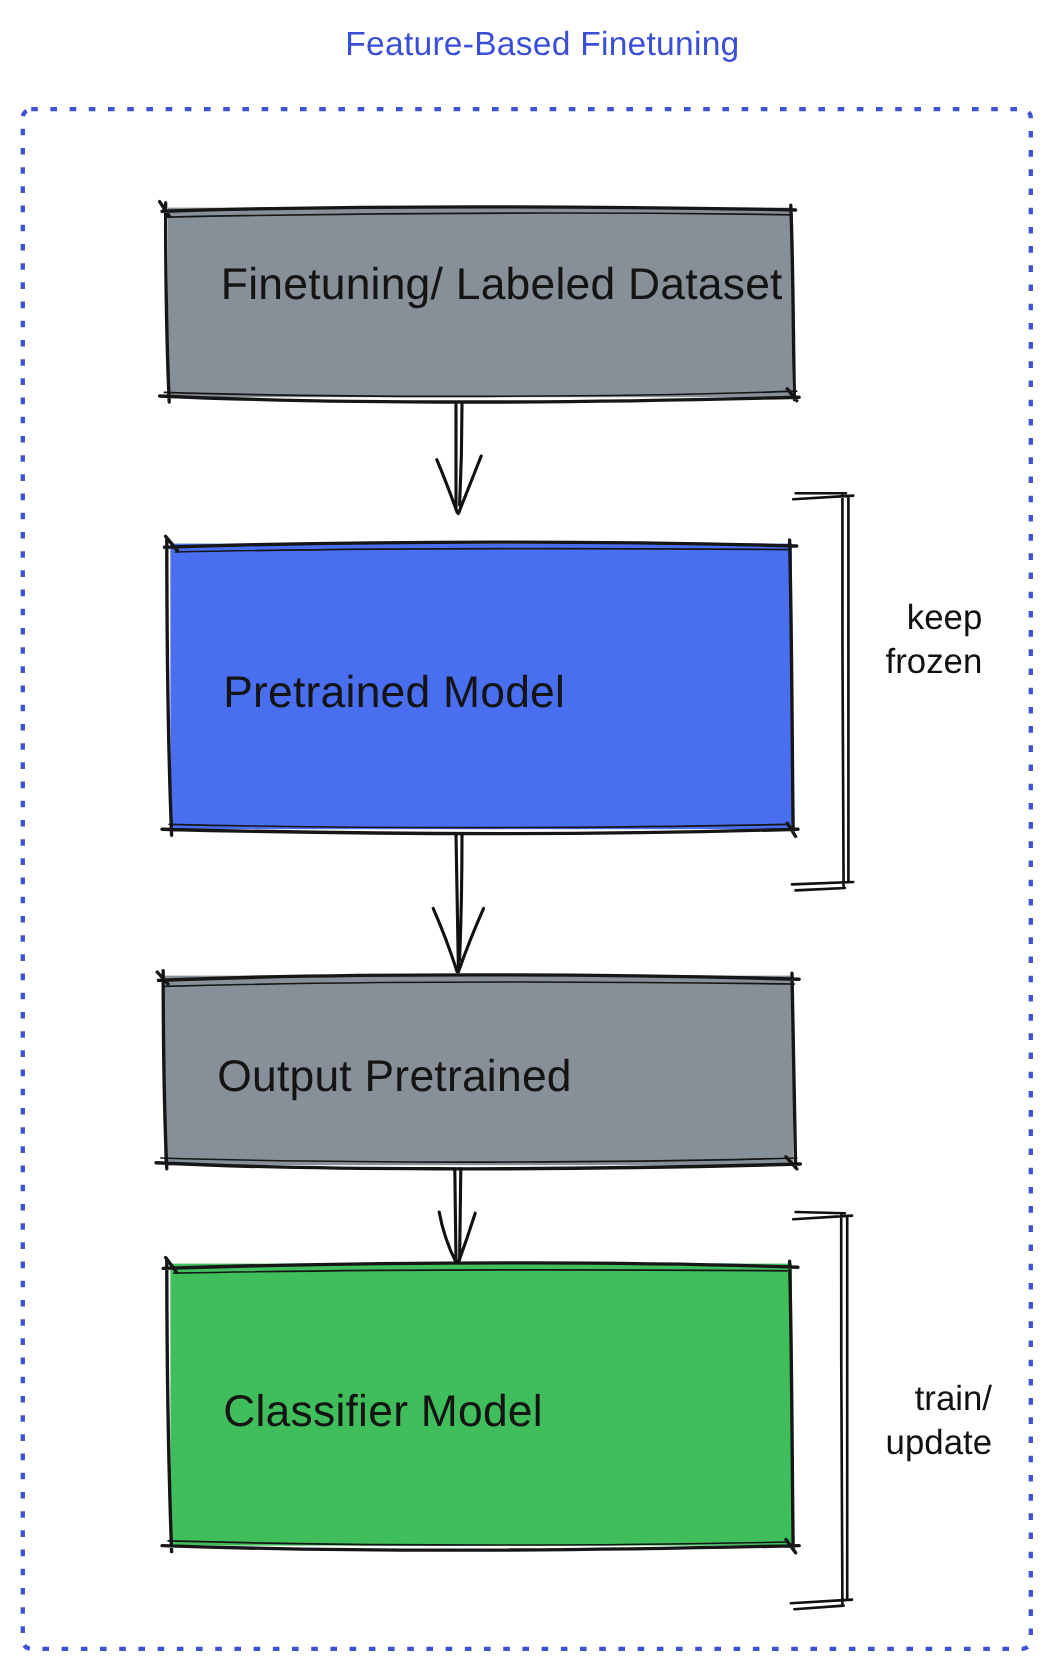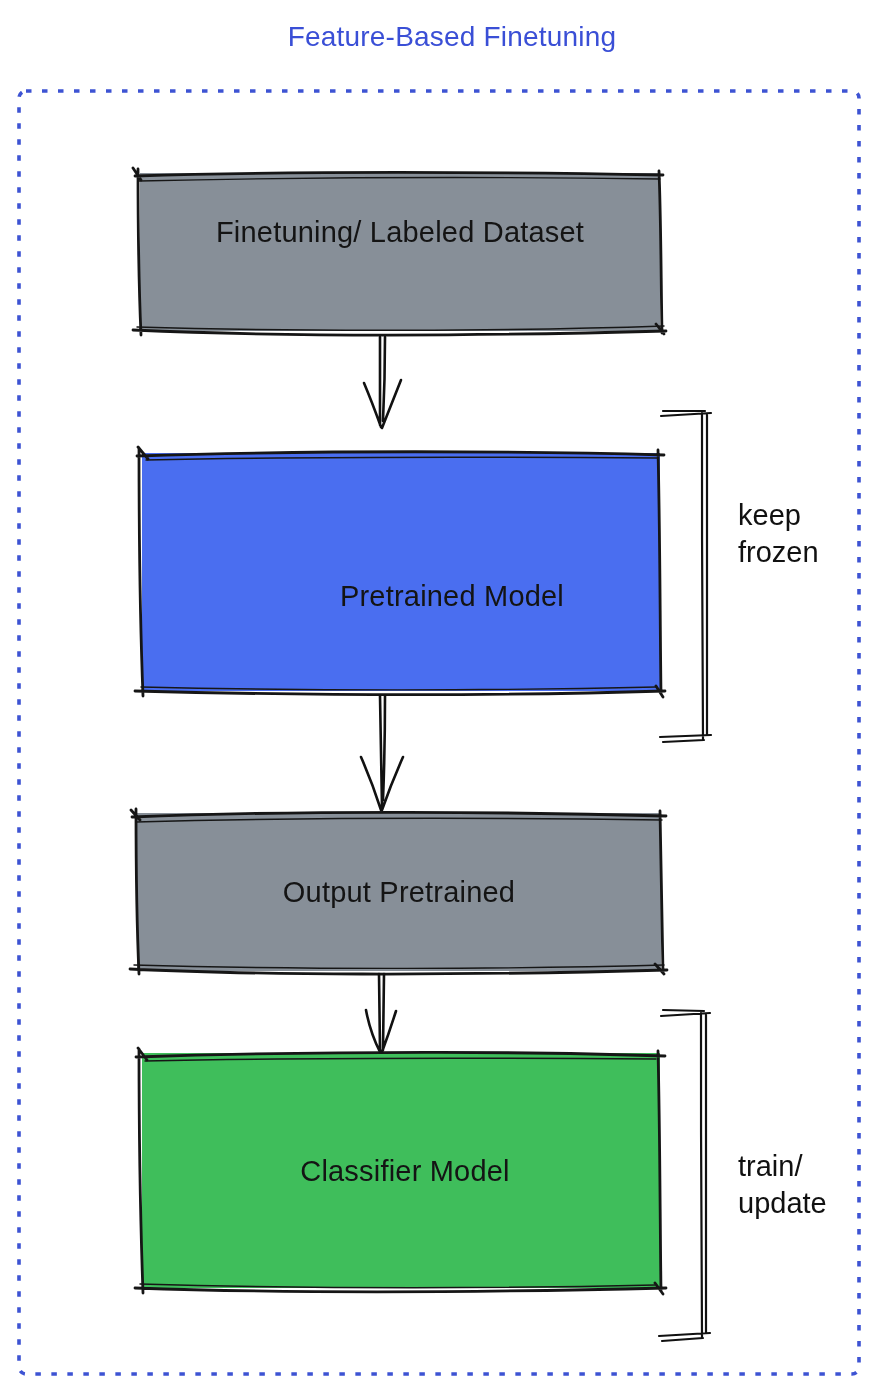--- a/index.html
+++ b/index.html
@@ -21,36 +21,36 @@
     left: 0; top: 21px;
     width: 880px;
     text-align: center;
     font-size: 28px;
     color: #3A4FD6;
     letter-spacing: 0.2px;
     padding-left: 12px;
   }
   .node-label {
     position: absolute;
-    text-align: center;
-    font-size: 29px;
+    font-size: 37px;
     color: #141414;
     letter-spacing: 0.2px;
+    margin-left: 44px;
   }
   .label-dataset     { left: 140px; top: 216px;  width: 520px; }
-  .label-pretrained  { left: 142px; top: 580px;  width: 620px; }
+  .label-pretrained  { left: 142px; top: 556px;  width: 620px; }
   .label-embeddings  { left: 137px; top: 876px;  width: 524px; }
-  .label-classifier  { left: 130px; top: 1155px; width: 550px; }
+  .label-classifier  { left: 142px; top: 1155px; width: 550px; }
   .side-note {
     position: absolute;
     font-size: 29px;
     line-height: 37px;
     color: #111111;
     white-space: pre-line;
-    text-align: left;
+    text-align: right;
   }
   .note-keep-frozen  { left: 738px; top: 497px;  }
   .note-train-update { left: 738px; top: 1148px; }
 </style>
 </head>
 <body>
 
 <div class="canvas">
 
   <svg class="diagram-svg" viewBox="0 0 880 1393">

